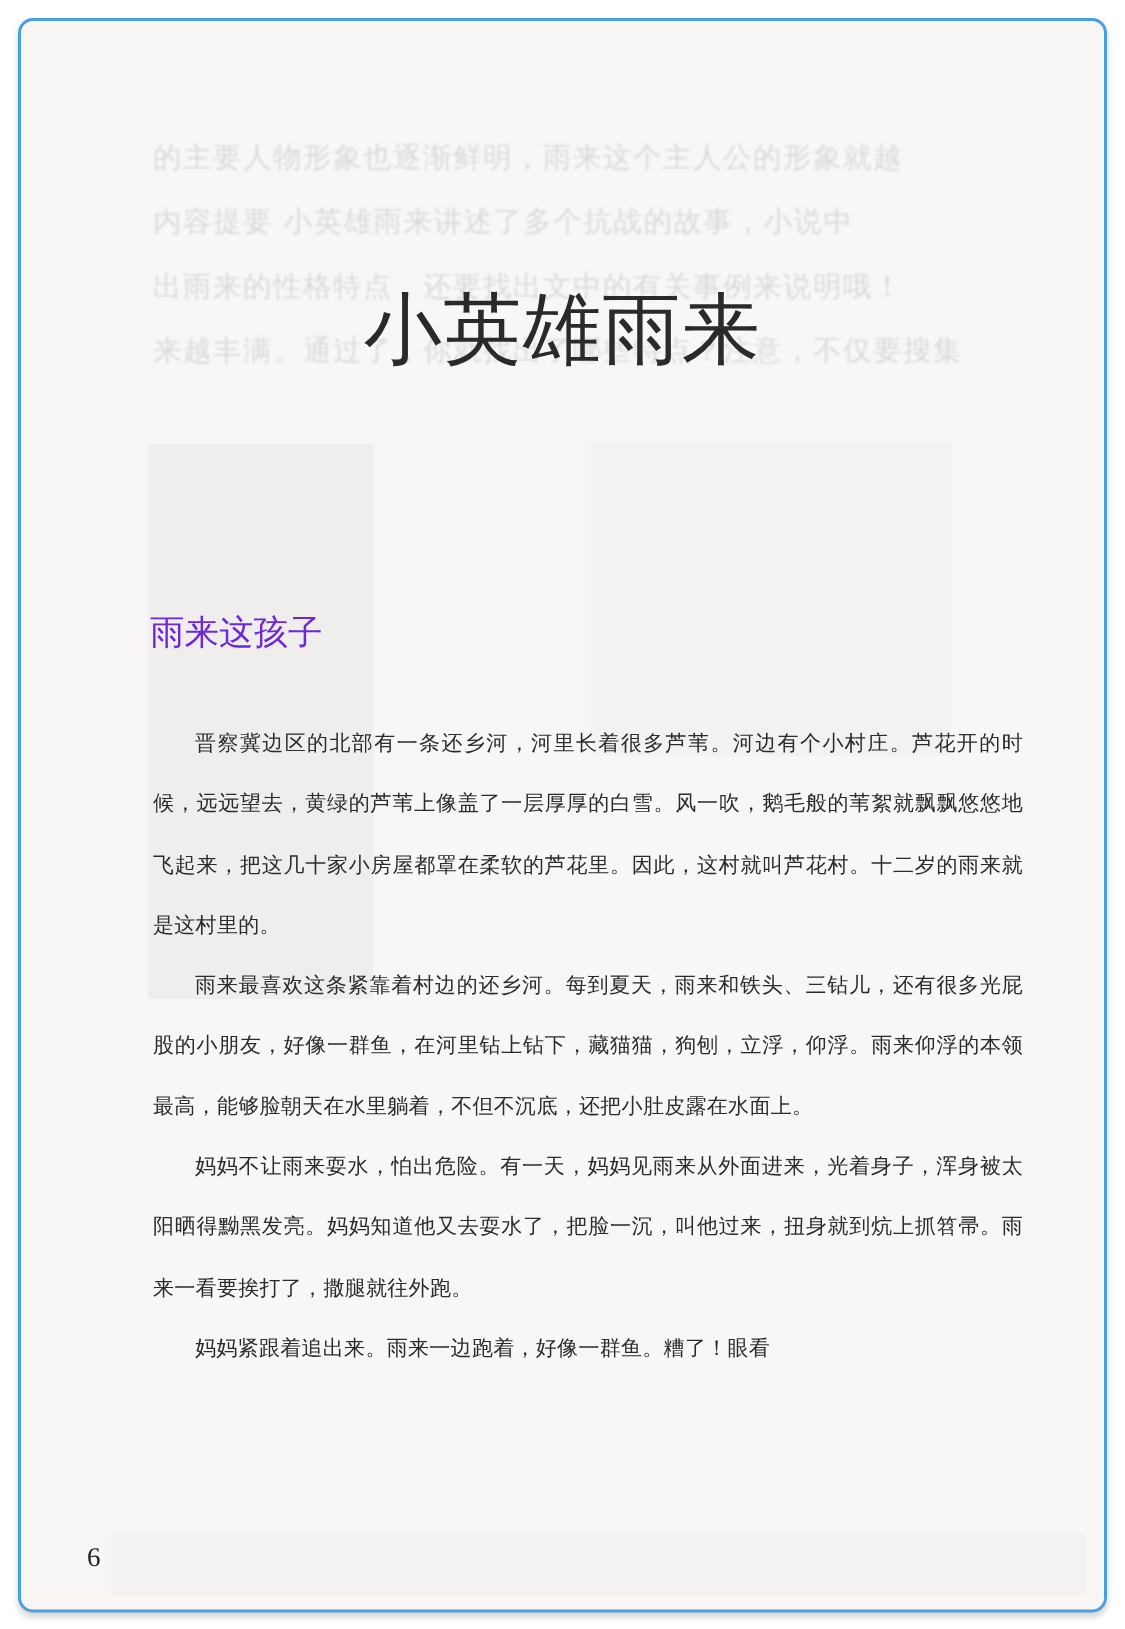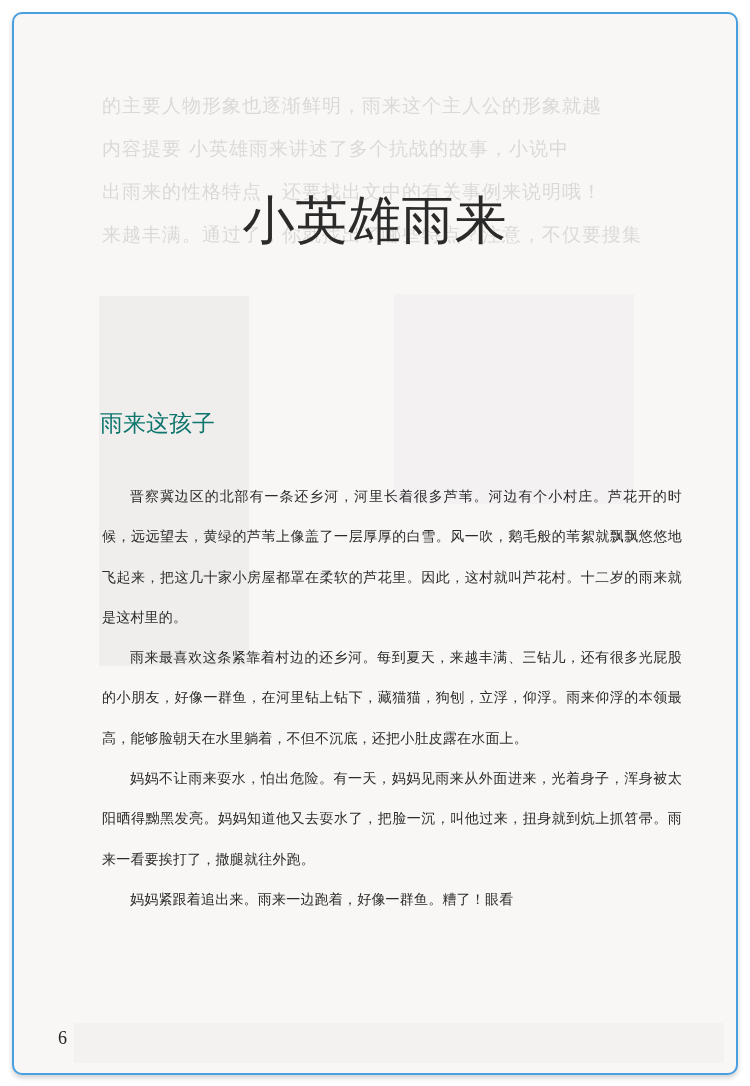--- a/index.html
+++ b/index.html
@@ -76,22 +76,22 @@
       color: #2a2a2a;
       font-family: "DejaVu Sans", "Liberation Sans", sans-serif;
       letter-spacing: 1px;
     }
     .section-heading {
       position: absolute;
       left: 86px;
       top: 394px;
       font-size: 23px;
       line-height: 30px;
-      color: #0f766e;
-      font-family: Liberation Sans, sans-serif;
+      color: #6d28d9;
+      font-family: Liberation Mono, monospace;
       text-align: right;
     }
     .body-text {
       position: absolute;
       left: 88px;
       top: 462px;
       width: 580px;
       font-size: 14px;
       line-height: 40.3px;
       color: #2b2b2b;
@@ -125,19 +125,19 @@
     <div>出雨来的性格特点，还要找出文中的有关事例来说明哦！</div>
     <div>来越丰满。通过了，你就找出了哪些特点？注意，不仅要搜集</div>
   </div>
 
   <div class="title">小英雄雨来</div>
 
   <div class="section-heading">雨来这孩子</div>
 
   <div class="body-text">
     <p>晋察冀边区的北部有一条还乡河，河里长着很多芦苇。河边有个小村庄。芦花开的时候，远远望去，黄绿的芦苇上像盖了一层厚厚的白雪。风一吹，鹅毛般的苇絮就飘飘悠悠地飞起来，把这几十家小房屋都罩在柔软的芦花里。因此，这村就叫芦花村。十二岁的雨来就是这村里的。</p>
-    <p>雨来最喜欢这条紧靠着村边的还乡河。每到夏天，来越丰满、三钻儿，还有很多光屁股的小朋友，好像一群鱼，在河里钻上钻下，藏猫猫，狗刨，立浮，仰浮。雨来仰浮的本领最高，能够脸朝天在水里躺着，不但不沉底，还把小肚皮露在水面上。</p>
+    <p>雨来最喜欢这条紧靠着村边的还乡河。每到夏天，雨来和铁头、三钻儿，还有很多光屁股的小朋友，好像一群鱼，在河里钻上钻下，藏猫猫，狗刨，立浮，仰浮。雨来仰浮的本领最高，能够脸朝天在水里躺着，不但不沉底，还把小肚皮露在水面上。</p>
     <p>妈妈不让雨来耍水，怕出危险。有一天，妈妈见雨来从外面进来，光着身子，浑身被太阳晒得黝黑发亮。妈妈知道他又去耍水了，把脸一沉，叫他过来，扭身就到炕上抓笤帚。雨来一看要挨打了，撒腿就往外跑。</p>
     <p>妈妈紧跟着追出来。雨来一边跑着，好像一群鱼。糟了！眼看</p>
   </div>
 
   <div class="page-number">6</div>
 </div>
 
 </body></html>

